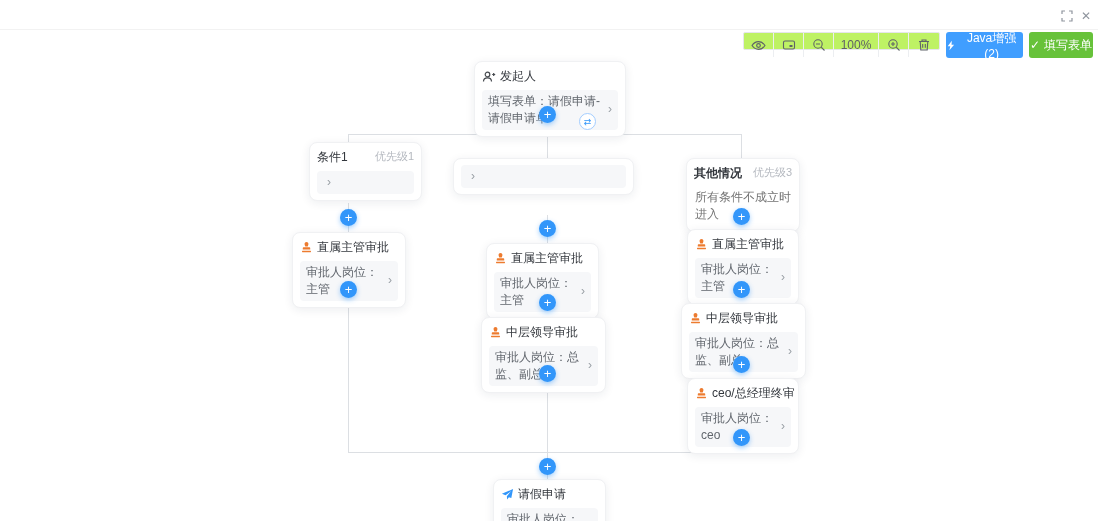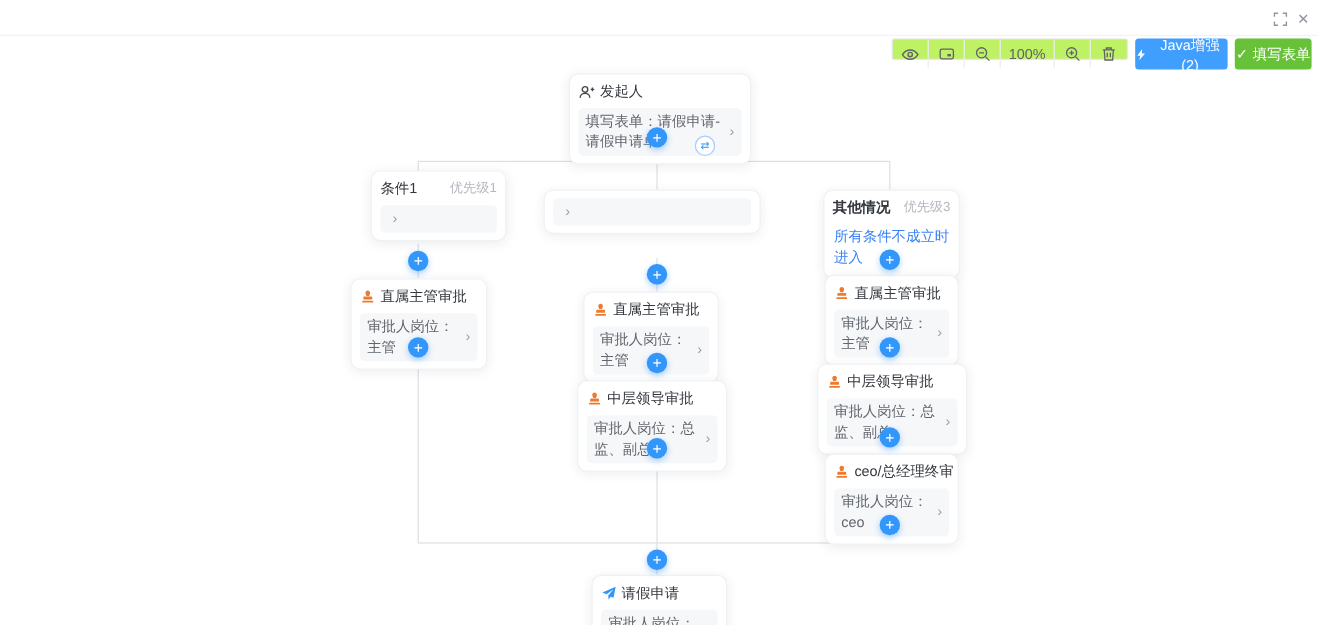--- a/index.html
+++ b/index.html
@@ -51,21 +51,21 @@
           box-shadow:0 2px 10px rgba(30,40,60,.08); padding:6px 7px; z-index:2; cursor:pointer; }
   .nt-row { display:flex; align-items:flex-start; justify-content:space-between;
             font-size:12px; color:#33373d; margin-bottom:5px; }
   .nt { display:flex; align-items:center; gap:4px; white-space:nowrap; }
   .nt svg { flex:0 0 auto; }
   .nt-bold { font-weight:bold; }
   .prio { font-size:11px; color:#b4b8bf; margin-left:8px; white-space:nowrap; }
   .nb { background:#f6f7f9; border-radius:4px; padding:3px 6px; font-size:12px; color:#61666d;
         display:flex; align-items:center; justify-content:space-between; line-height:1.4; }
   .nb .chev { color:#9aa0a6; margin-left:4px; flex:0 0 auto; }
-  .nb-plain { background:none; padding:2px 1px; color:#3b82f6; }
+  .nb-plain { background:none; padding:2px 1px; color:#737373; }
 </style>
 </head>
 <body>
 
 <div class="stage">
 
   <div class="hdr">
     <div class="win-ic" style="right:24px;">
       <svg width="12" height="12" viewBox="0 0 12 12" fill="none" stroke="currentColor" stroke-width="1.2">
         <path d="M1 4V1h3M8 1h3v3M11 8v3H8M4 11H1V8"></path>

